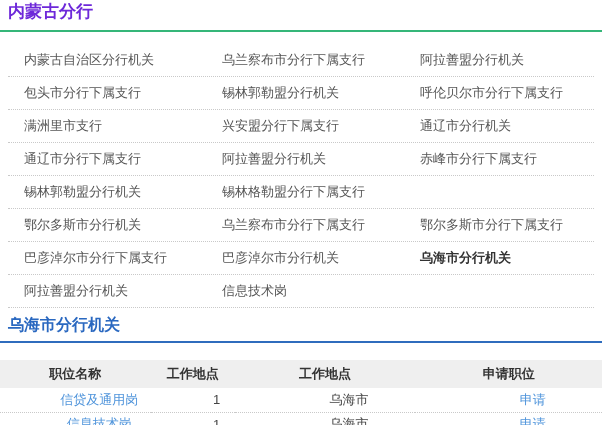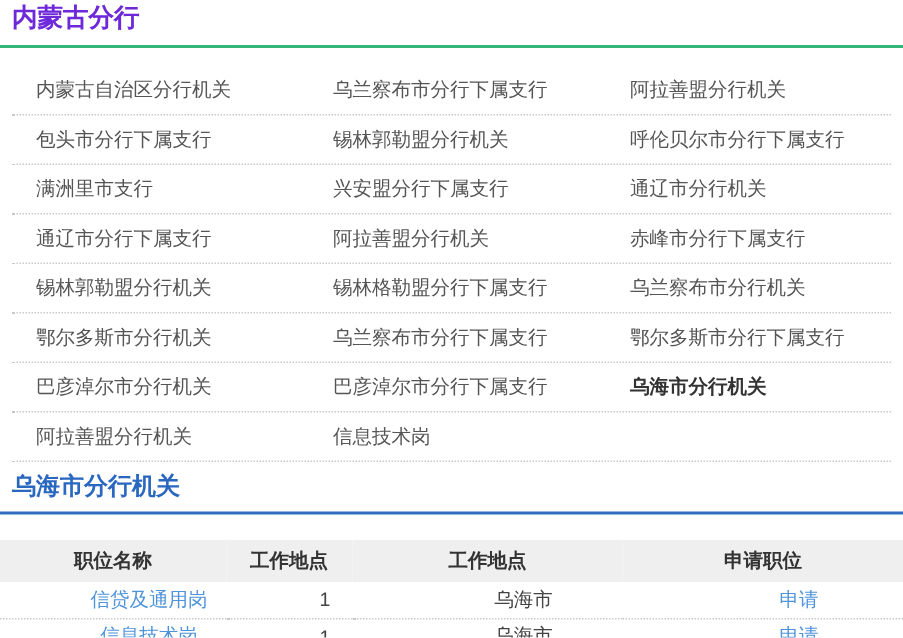--- a/index.html
+++ b/index.html
@@ -114,30 +114,29 @@
       <a class="branch-link">通辽市分行机关</a>
     </div>
     <div class="branch-row">
       <a class="branch-link">通辽市分行下属支行</a>
       <a class="branch-link">阿拉善盟分行机关</a>
       <a class="branch-link">赤峰市分行下属支行</a>
     </div>
     <div class="branch-row">
       <a class="branch-link">锡林郭勒盟分行机关</a>
       <a class="branch-link">锡林格勒盟分行下属支行</a>
-      <a class="branch-link">乌兰察布市分行机关</a>
     </div>
     <div class="branch-row">
       <a class="branch-link">鄂尔多斯市分行机关</a>
       <a class="branch-link">乌兰察布市分行下属支行</a>
       <a class="branch-link">鄂尔多斯市分行下属支行</a>
     </div>
     <div class="branch-row">
+      <a class="branch-link">巴彦淖尔市分行下属支行</a>
       <a class="branch-link">巴彦淖尔市分行机关</a>
-      <a class="branch-link">巴彦淖尔市分行下属支行</a>
       <a class="branch-link selected">乌海市分行机关</a>
     </div>
     <div class="branch-row">
       <a class="branch-link">阿拉善盟分行机关</a>
       <a class="branch-link">信息技术岗</a>
     </div>
   </div>
 
 <div class="section-title">乌海市分行机关</div>
 <div class="blue-line"></div>

